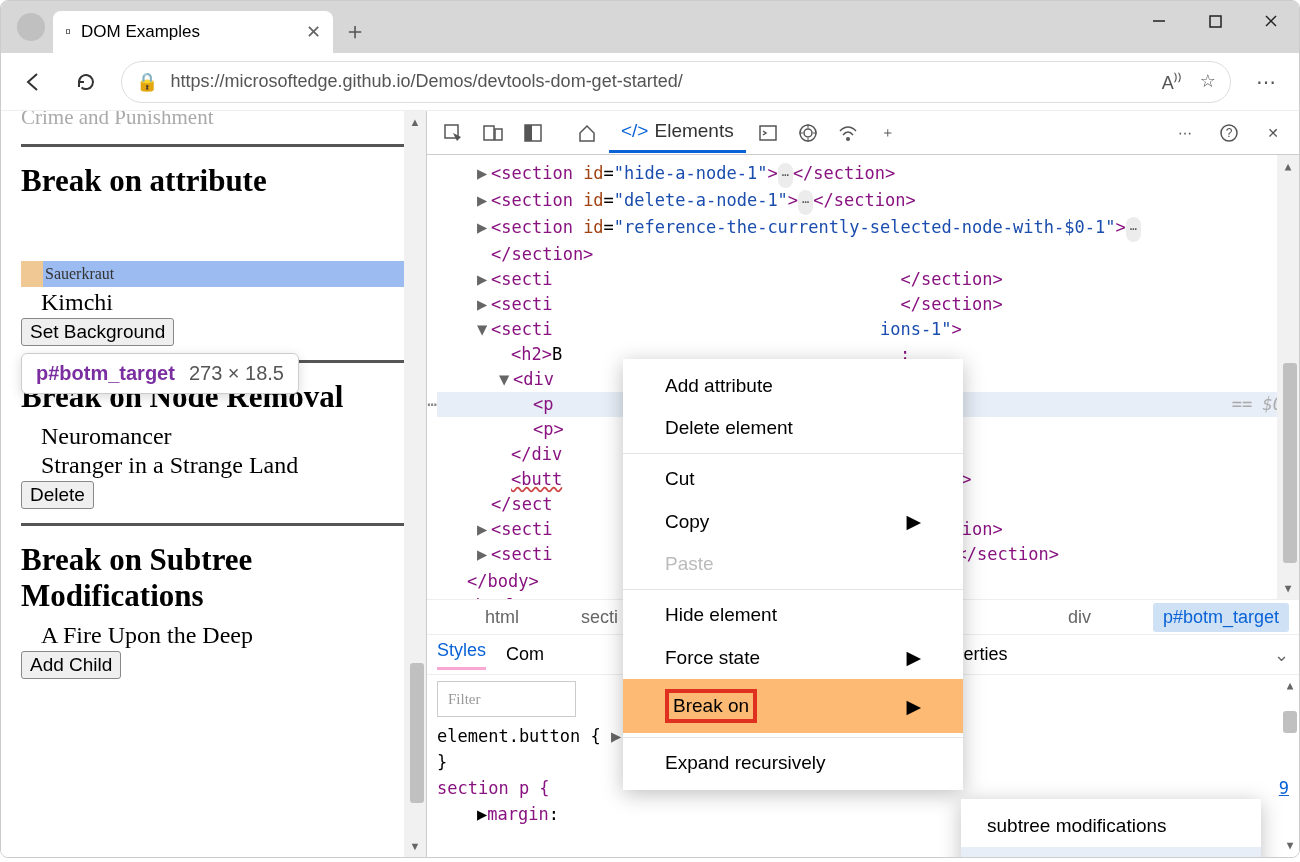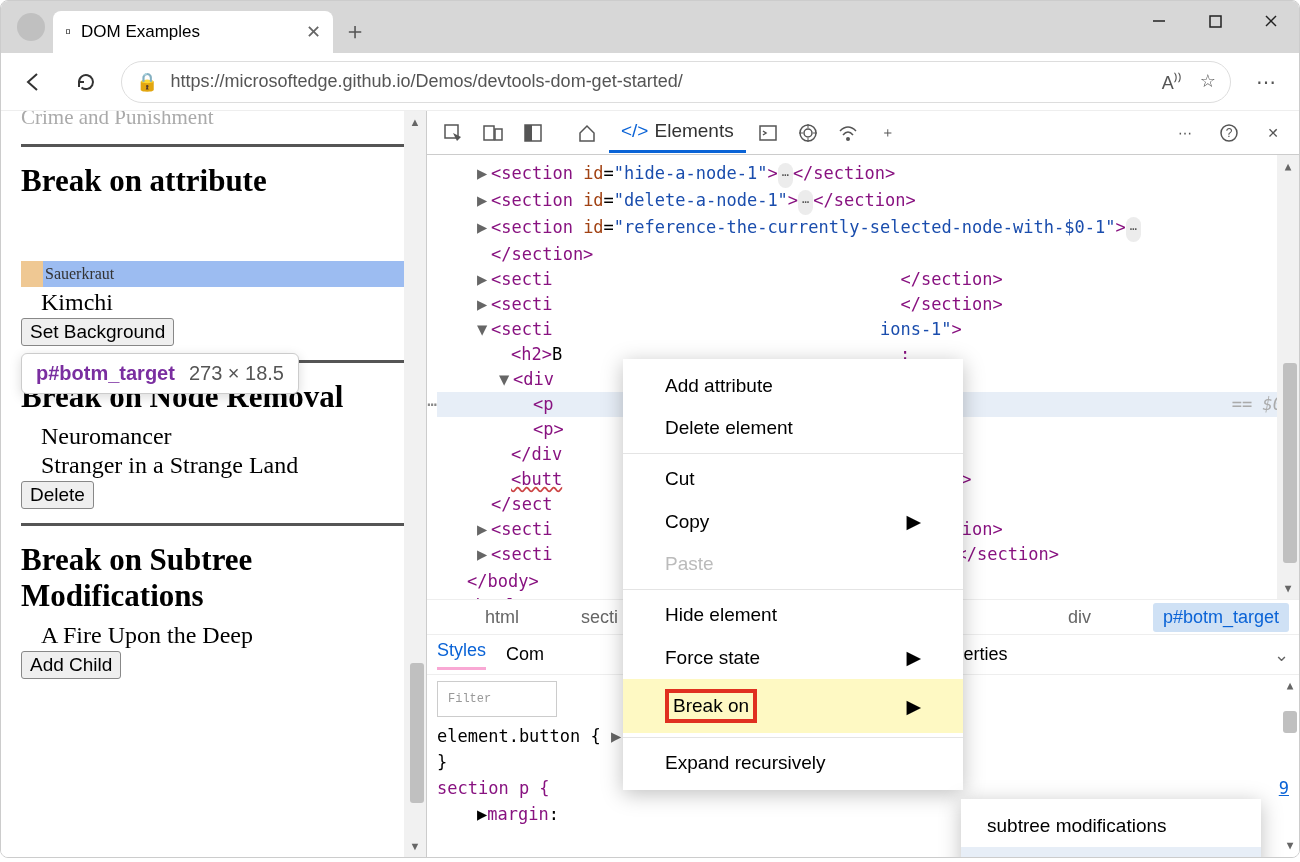--- a/index.html
+++ b/index.html
@@ -62,25 +62,25 @@
 .dom .tri { display: inline-block; width: 14px; color: #666; }
 .dom .selrow { position: relative; }
 .dom .rowdots { position: absolute; left: -10px; color: #888; }
 .dom .gutter { position: absolute; right: 6px; font-style: italic; color: #aaa; font-family: Consolas, monospace; }
 .breadcrumb { height: 36px; border-top: 1px solid #eee; border-bottom: 1px solid #eee; display: flex; align-items: center; padding: 0 10px; gap: 14px; font-size: 18px; }
 .breadcrumb span { color: #666; margin-left: 48px; }
 .breadcrumb .sel { background: #cfe1f5; color: #0a63d6; padding: 4px 10px; border-radius: 3px; }
 .styles-tabs { height: 40px; border-bottom: 1px solid #eee; display: flex; align-items: center; padding: 0 10px; gap: 20px; font-size: 18px; }
 .styles-tabs .active { color: #0a63d6; border-bottom: 3px solid #f9a8d4; padding-bottom: 6px; }
 .styles-body { padding: 6px 10px; font-family: Consolas, monospace; font-size: 17px; line-height: 26px; overflow: hidden; flex: 1; position: relative; }
-.filter { border: 1px solid #ccc; padding: 4px 10px; color: #999; width: 120px; font-family: Liberation Mono, monospace; font-size: 12px; }
+.filter { border: 1px solid #ccc; padding: 4px 10px; color: #999; width: 139px; font-family: Liberation Serif, serif; font-size: 15px; }
 .context-menu { position: absolute; left: 622px; top: 248px; width: 340px; background: #fff; box-shadow: 0 4px 20px rgba(0,0,0,0.25); z-index: 20; font-size: 19px; padding: 6px 0; }
 .context-menu .item { padding: 10px 42px; display: flex; align-items: center; justify-content: space-between; }
 .context-menu .item.disabled { color: #bbb; }
-.context-menu .item.hover { background: #fef9c3; }
+.context-menu .item.hover { background: #fdba74; }
 .context-menu .sep { height: 1px; background: #e4e4e4; margin: 4px 0; }
 .redbox { border: 4px solid #e03020; padding: 2px 4px; }
 .submenu { position: absolute; left: 960px; top: 688px; width: 300px; background: #fff; box-shadow: 0 4px 20px rgba(0,0,0,0.25); z-index: 21; font-size: 19px; padding: 6px 0; }
 .submenu .item { padding: 10px 26px; }
 .submenu .item.hover { background: #e7eef7; }
 .styles-scroll { position: absolute; right: 0; top: 0; bottom: 0; width: 20px; }
 .chevr { margin-left: auto; color: #666; }
 .link { color: #0a63d6; text-decoration: underline; }
 </style>
 </head>

